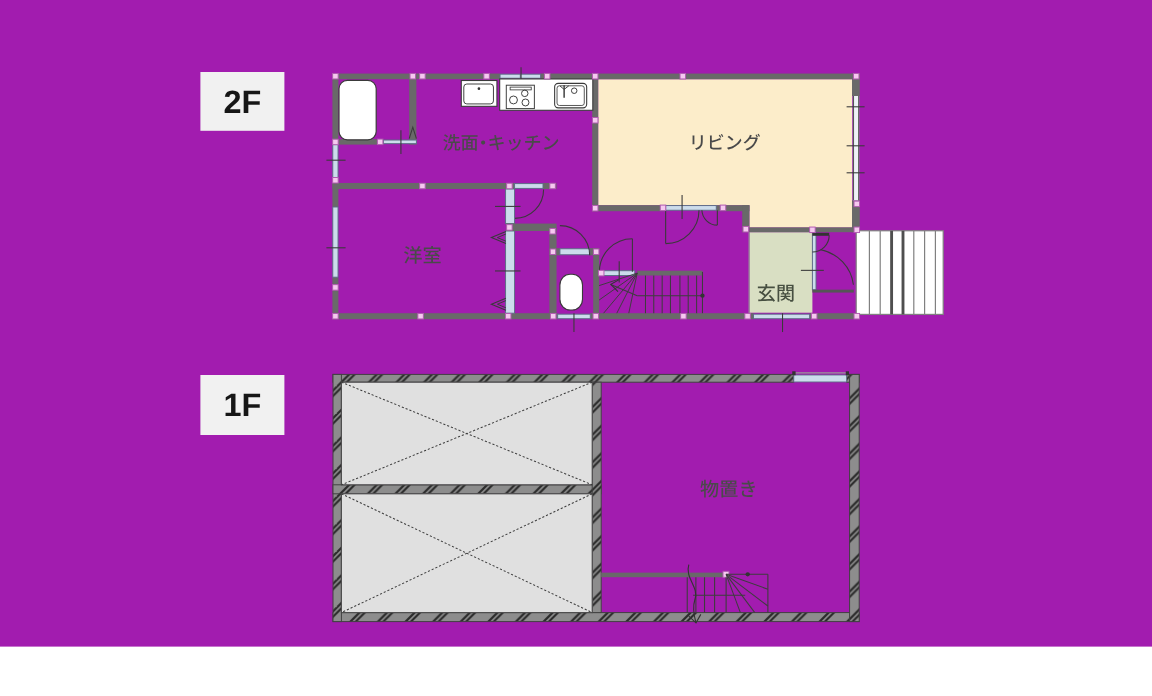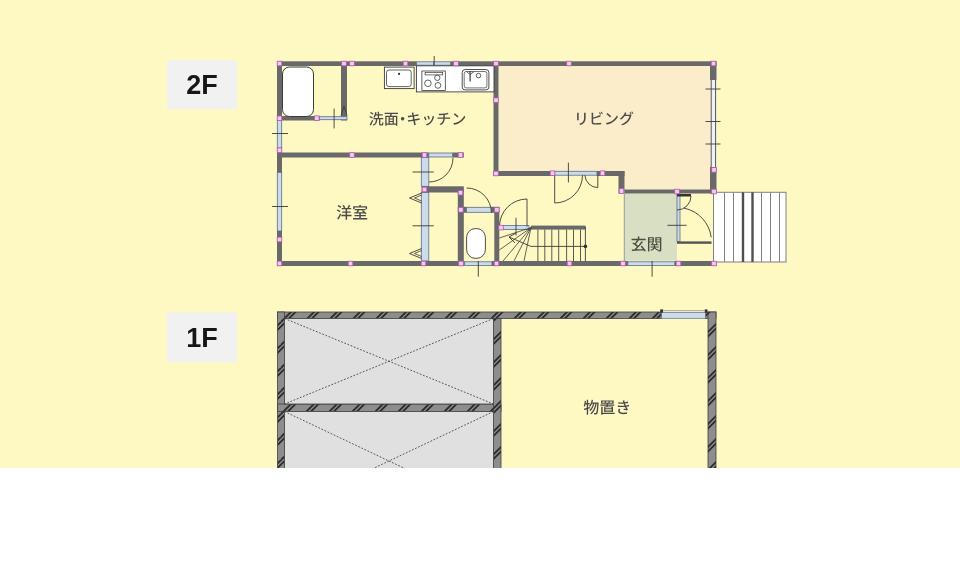--- a/index.html
+++ b/index.html
@@ -1,16 +1,16 @@
 <!DOCTYPE html>
 <html><head>
 <meta charset="utf-8">
 <style>
 html,body{margin:0;padding:0;background:#ffffff;}
-#stage{position:relative;width:960px;height:468px;background:#fef9c3;overflow:hidden;text-align:center;}
+#stage{position:relative;width:960px;height:539px;background:#a21caf;overflow:hidden;text-align:center;}
 </style>
 </head>
 <body>
 
 <div id="stage">
 <svg width="960" height="580" viewBox="0 0 960 580">
 <defs>
 <pattern id="hatch" width="23" height="23" patternUnits="userSpaceOnUse">
 <rect width="23" height="23" fill="#8d8d8d"></rect>
 <path d="M-18,23 L23,-18 M-13.5,23 L27.5,-18 M5,23 L46,-18 M9.5,23 L50.5,-18 M28,23 L69,-18 M32.5,23 L73.5,-18" stroke="#2b2b2b" stroke-width="1.8" fill="none"></path>

